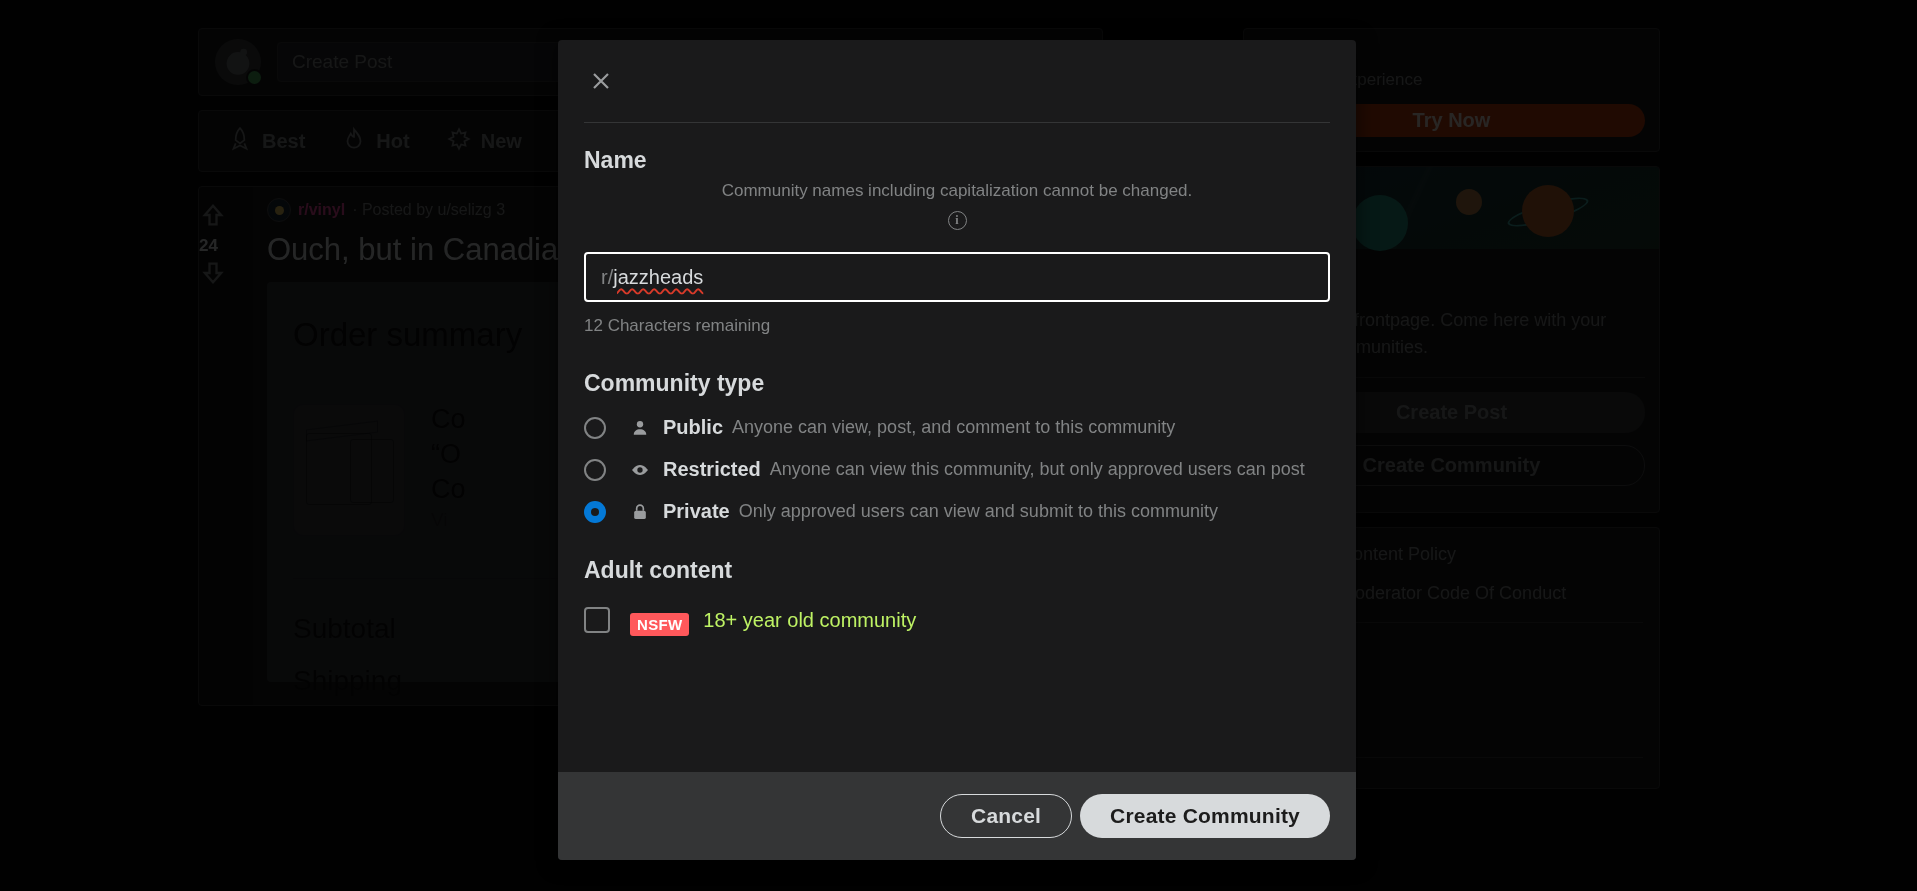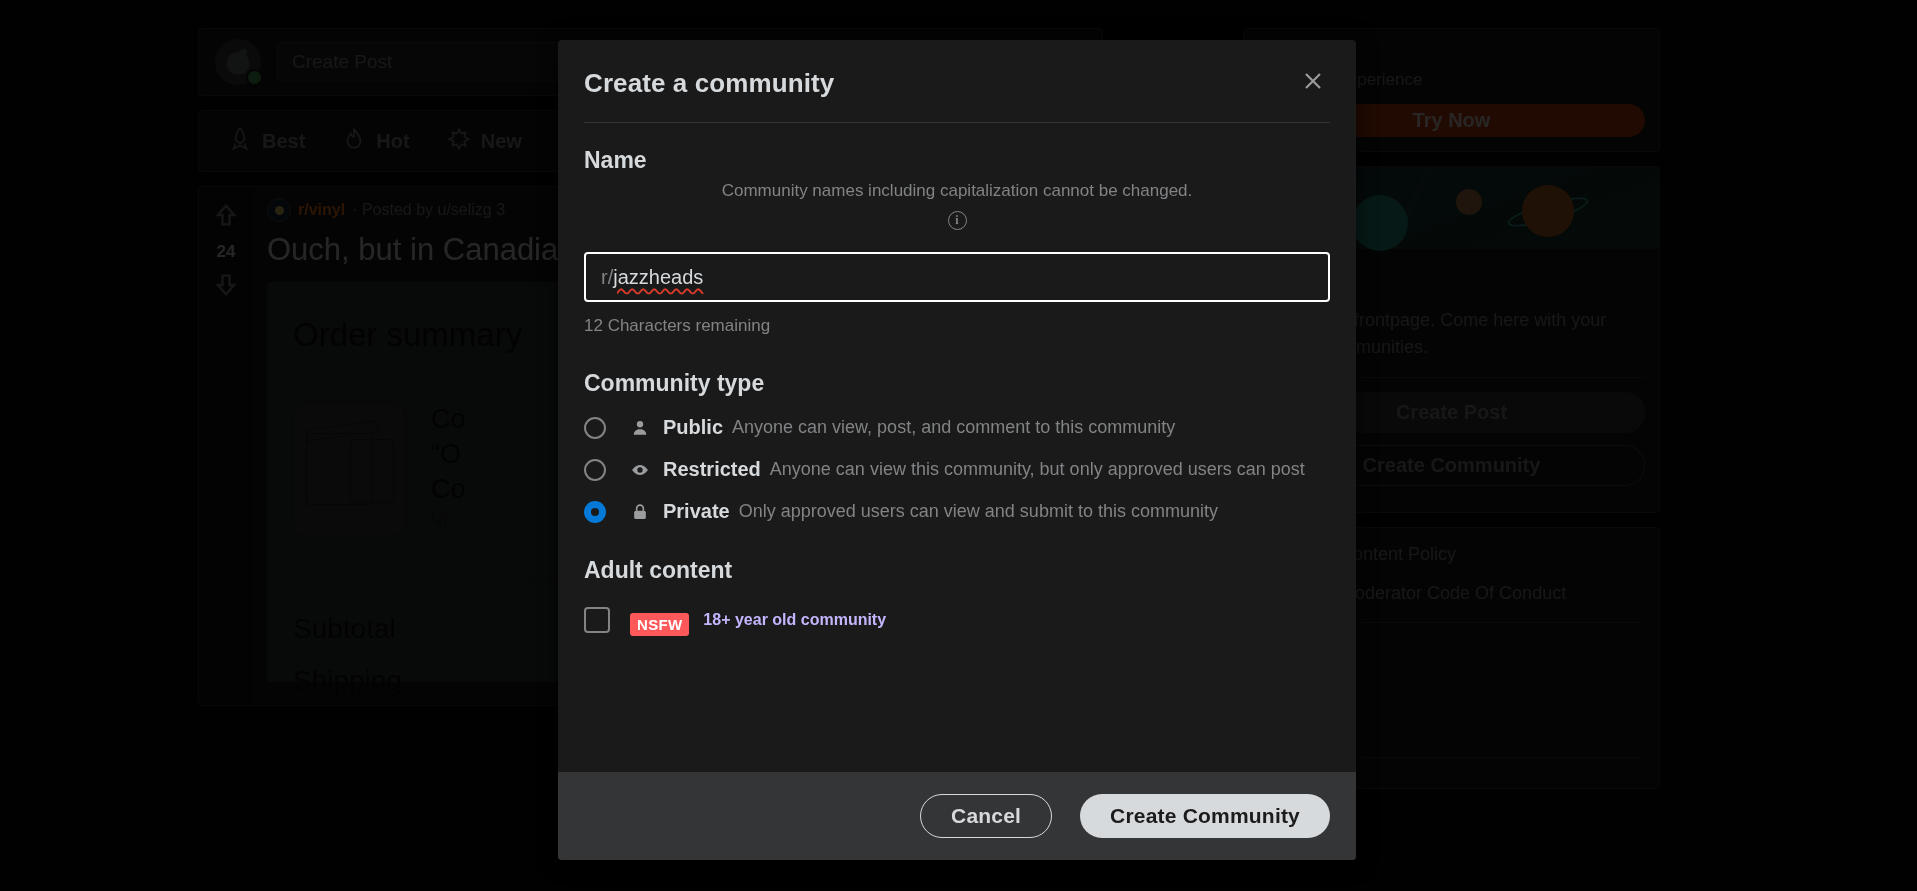--- a/index.html
+++ b/index.html
@@ -49,34 +49,34 @@
     color:#818384; font-size:20px; font-weight:bold;
   }
   .sort-item svg { width:26px; height:26px; fill:none; stroke:#818384; stroke-width:1.6; }
 
   .post-card {
     margin-top:14px; background:#1A1A1B; border:1px solid #343536;
     border-radius:4px; display:flex; min-height:520px;
   }
   .vote-col {
     width:54px; background:#151516; border-radius:4px 0 0 4px;
-    display:flex; flex-direction:column; align-items:center;
-    padding-top:14px; gap:9px;
+    display:flex; flex-direction:column; align-items:flex-start;
+    padding-top:14px; gap:3px;
   }
   .vote-col svg { width:28px; height:28px; fill:none; stroke:#818384; stroke-width:2; }
   .vote-score { color:#d7dadc; font-size:17px; font-weight:bold; }
   .post-body { flex:1; padding:11px 14px; }
   .post-meta { display:flex; align-items:center; gap:7px; font-size:16px; color:#818384; }
   .sub-ic {
     width:24px; height:24px; border-radius:50%;
     background:#1b2b34; border:1px solid #4a4a4c;
     display:flex; align-items:center; justify-content:center;
   }
   .sub-ic i { width:9px; height:9px; border-radius:50%; background:#e8c15a; display:block; }
-  .sub-name { color:#f97316; font-weight:bold; }
+  .sub-name { color:#ec4899; font-weight:bold; }
   .post-title { margin-top:10px; color:#d7dadc; font-size:31px; font-weight:500; }
   .post-img {
     margin-top:14px; background:#333437; border-radius:4px;
     height:400px; padding:34px 26px;
   }
   .ord-title { color:#0b0b0b; font-size:33px; }
   .ord-row { display:flex; gap:26px; margin-top:50px; }
   .ord-thumb {
     width:112px; height:132px; border-radius:10px;
     border:1px solid rgba(0,0,0,0.12); background:#38393c; flex:none;
@@ -212,25 +212,25 @@
 
   .cb-row { display:flex; align-items:center; margin-top:20px; cursor:pointer; }
   .cbox {
     width:26px; height:26px; border:2px solid #818384; border-radius:4px;
     flex:none; margin-right:20px; background:transparent;
   }
   .nsfw {
     background:#ff585b; color:#ffffff; font-size:15px; font-weight:bold;
     padding:3px 7px; border-radius:3px; margin-right:14px; letter-spacing:.3px;margin-top:9px;
   }
-  .cb-lab { color:#c4b5fd; font-size:16px; font-weight:bold; }
+  .cb-lab { color:#bef264; font-size:20px; font-weight:normal; }
 
   .m-foot {
     background:#343536; border-radius:0 0 4px 4px;
-    padding:22px 26px; display:flex; justify-content:flex-end; gap:28px;
+    padding:22px 26px; display:flex; justify-content:flex-end; gap:8px;
   }
   .btn {
     height:44px; border-radius:22px; display:flex; align-items:center;
     justify-content:center; font-size:21px; font-weight:bold; cursor:pointer;
     padding:0 30px; letter-spacing:.2px;
   }
   .btn-cancel { border:1.5px solid #d7dadc; color:#d7dadc; background:transparent; min-width:120px; }
   .btn-create { background:#d7dadc; color:#1c1c1c; min-width:215px; }
 </style>
 </head>
@@ -381,21 +381,20 @@
         <div class="foot-sep"></div>
       </div>
     </div>
   </div>
 
   <div class="overlay"></div>
 
   <div class="modal">
 
     <div class="m-head">
-      <div class="m-title">Create a community</div>
       <div class="m-close">
         <span>
           <svg viewBox="0 0 24 24">
               <path d="M5 5l14 14M19 5L5 19"></path>
             </svg>
         </span>
       </div>
     </div>
     <div class="m-divider"></div>
 

